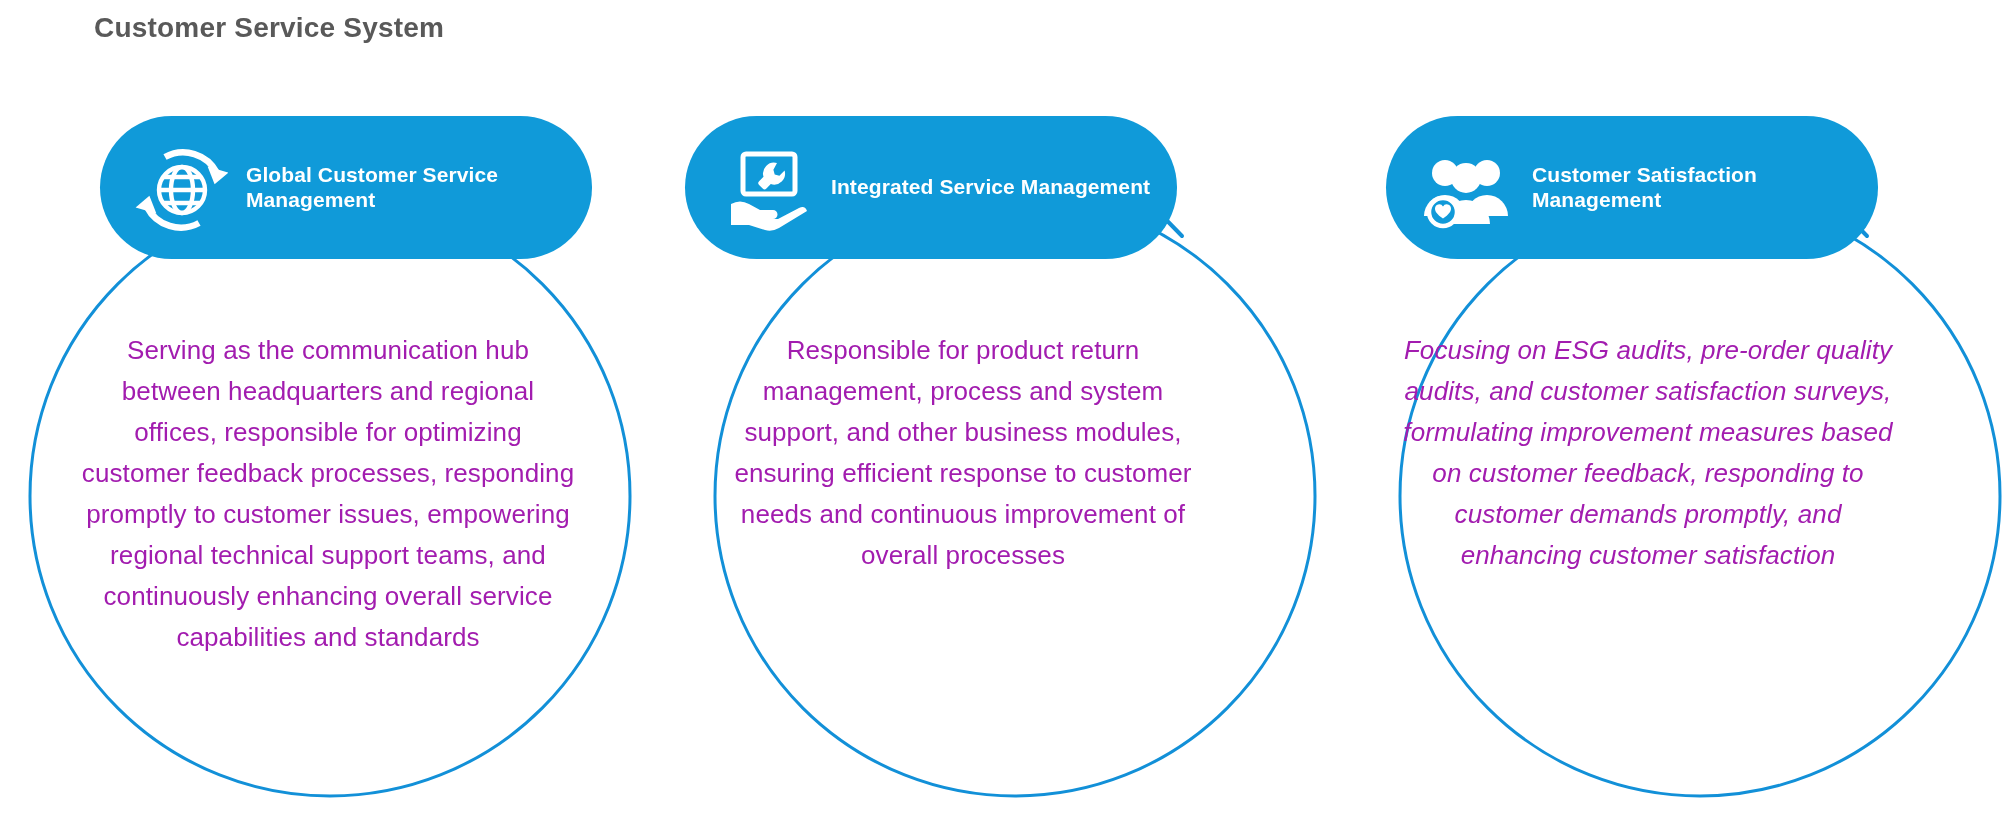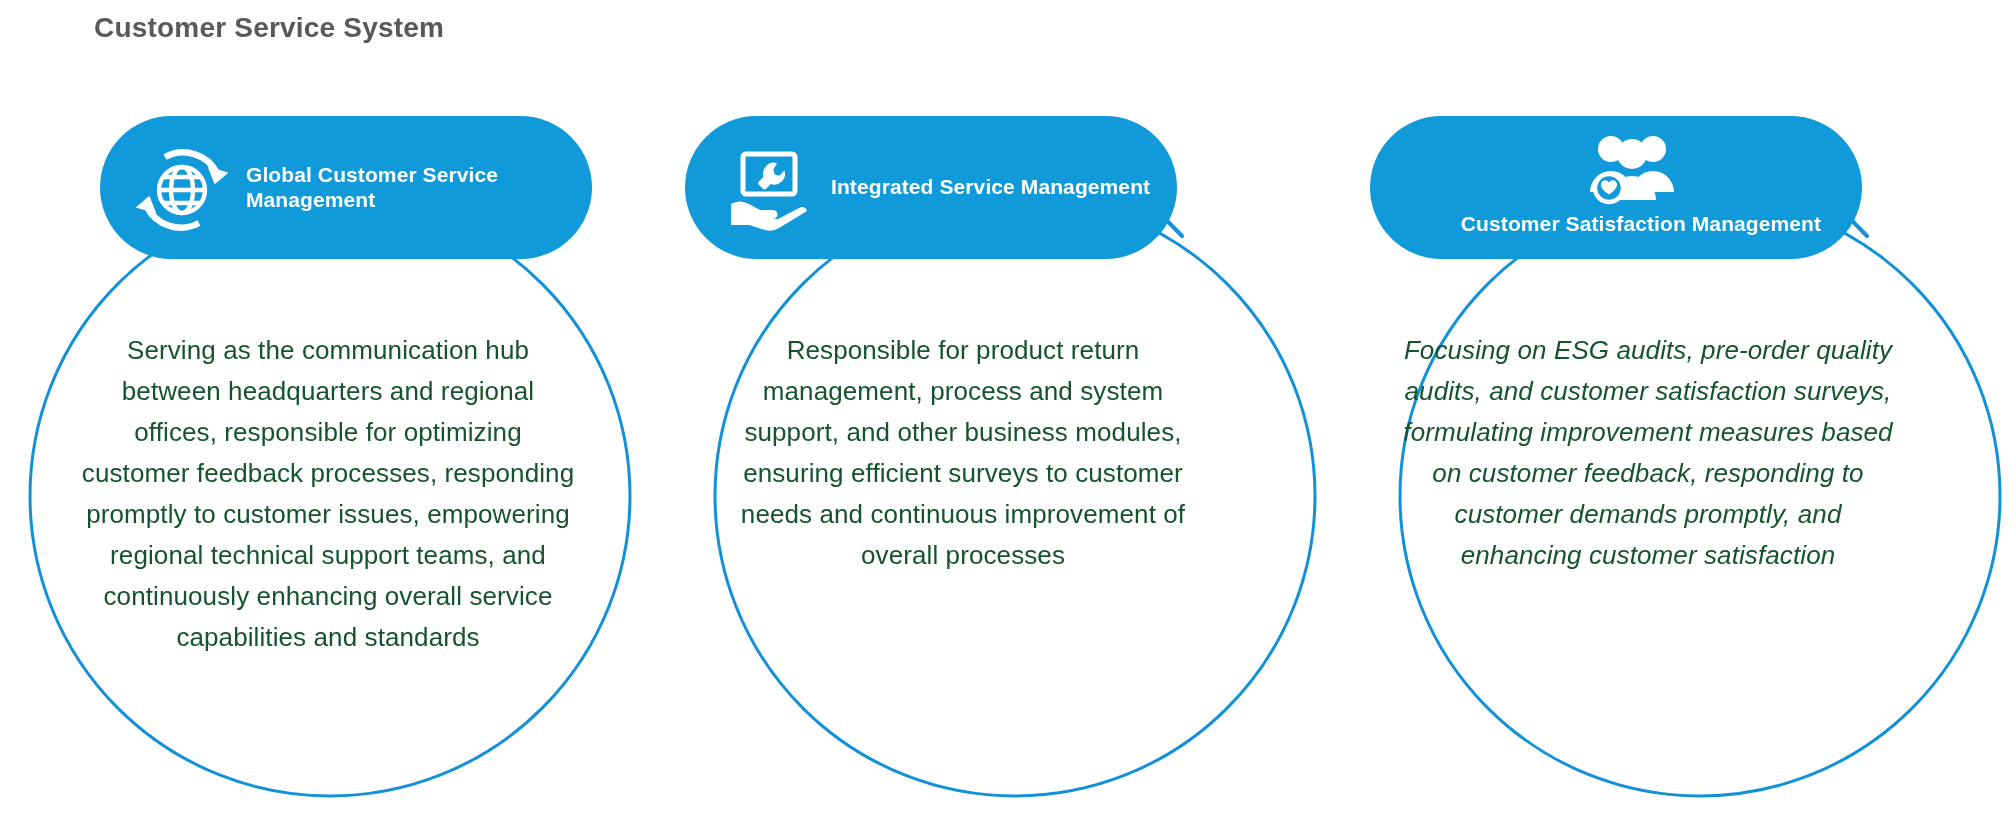--- a/index.html
+++ b/index.html
@@ -60,21 +60,21 @@
     width: 492px;
     height: 143px;
     border-radius: 72px;
     background: #109ad9;
     display: flex;
     align-items: center;
     box-sizing: border-box;
     padding-left: 32px;
   }
   .card-1 .pill { left: 0px; width: 492px; }
-  .card-2 .pill { left: 0px; width: 492px; flex-direction: column; }
+  .card-2 .pill { left: 16px; width: 492px; }
 
   .pill-icon {
     width: 96px;
     height: 96px;
     flex: 0 0 96px;
     display: flex;
     align-items: center;
     justify-content: center;
   }
   .pill-icon svg { display: block; }
@@ -87,21 +87,21 @@
     line-height: 1.18;
     letter-spacing: 0.1px;
   }
 
   .body-text {
     position: absolute;
     left: 78px;
     top: 330px;
     width: 500px;
     text-align: center;
-    color: #14532d;
+    color: #a21caf;
     font-size: 26px;
     line-height: 41px;
     letter-spacing: 0.1px;
   }
   .card-1 .body-text { left: 28px; width: 500px; }
   .card-2 .body-text { left: 28px; width: 500px; font-style: italic; }
 </style>
 </head>
 <body>
 
@@ -147,21 +147,21 @@
         <svg width="96" height="96" viewBox="0 0 96 96">
           <rect x="26" y="14" width="52" height="40" rx="3" fill="none" stroke="#ffffff" stroke-width="5"></rect>
           <g fill="#ffffff">
             <path d="M 60 23 a 11 11 0 0 0 -13.5 13.8 l -4.4 4.4 a 2.6 2.6 0 0 0 0 3.7 l 3.6 3.6 a 2.6 2.6 0 0 0 3.7 0 l 4.4 -4.4 A 11 11 0 0 0 67.6 30.6 l -5.2 5.2 -4.7 -1.3 -1.3 -4.7 z"></path>
           </g>
           <path d="M 14 64 q 9 -5 18 0 l 11 6 h 13 a 4.5 4.5 0 0 1 0 9 h -11 h 16 l 21 -11 q 6 -3 8 3 l -28 17 q -7 4 -14 2 l -16 -5 h -18 z" fill="#ffffff"></path>
         </svg>
       </span>
       <span class="pill-title">Integrated Service Management</span>
     </div>
-    <div class="body-text">Responsible for product return management, process and system support, and other business modules, ensuring efficient surveys to customer needs and continuous improvement of overall processes</div>
+    <div class="body-text">Responsible for product return management, process and system support, and other business modules, ensuring efficient response to customer needs and continuous improvement of overall processes</div>
   </div>
 
   <div class="card card-2">
     <svg class="bubble-svg" viewBox="0 0 660 830">
       <circle cx="330" cy="496" r="300" fill="none" stroke="#1290d8" stroke-width="3"></circle>
       <line x1="452" y1="190" x2="497" y2="236" stroke="#1290d8" stroke-width="4" stroke-linecap="round"></line>
     </svg>
     <div class="pill">
       <span class="pill-icon">
         <svg width="96" height="96" viewBox="0 0 96 96">

